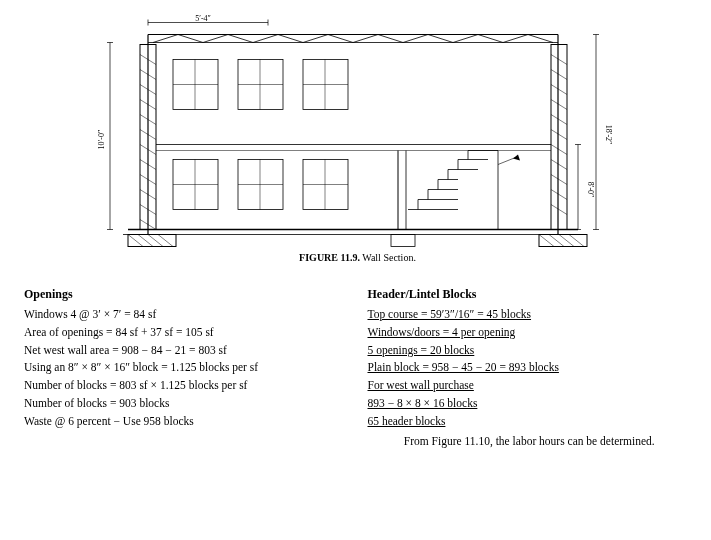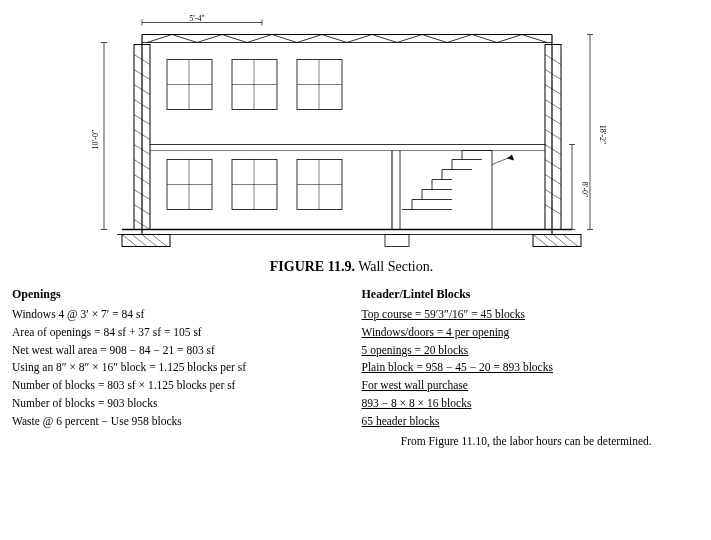--- a/index.html
+++ b/index.html
@@ -8,41 +8,41 @@
       height: 540px;
       background: #fff;
       font-family: 'Times New Roman', Times, serif;
       font-size: 12px;
       overflow: hidden;
     }
 
     .page-container {
       width: 711px;
       height: 385px;
-      padding: 8px 20px 8px 12px;
+      padding: 8px 20px 8px 24px;
       display: flex;
       flex-direction: column;
     }
 
     
     .figure-area {
       width: 100%;
       height: 290px;
       position: relative;
       display: flex;
       justify-content: center;
       align-items: center;
     }
 
     .figure-caption {
       position: absolute;
-      bottom: 2px;
+      bottom: 14px;
       left: 50%;
       transform: translateX(-50%);
-      font-size: 14px;
+      font-size: 10px;
       white-space: nowrap;
     }
 
     .figure-caption strong {
       font-weight: bold;
     }
 
     
     .drawing-svg {
       width: 580px;

